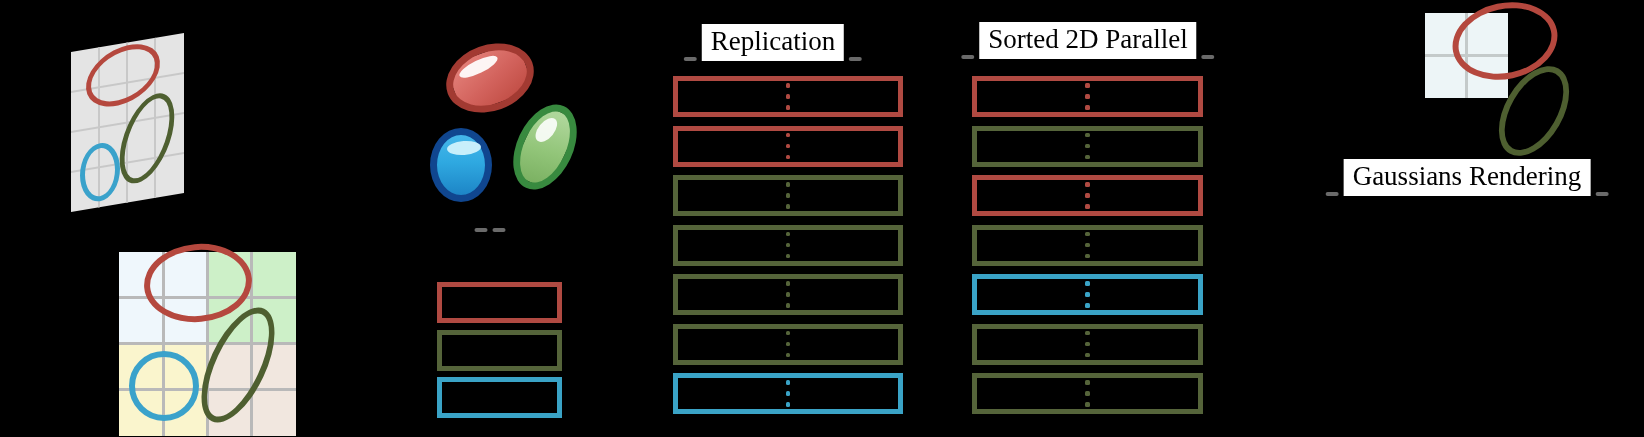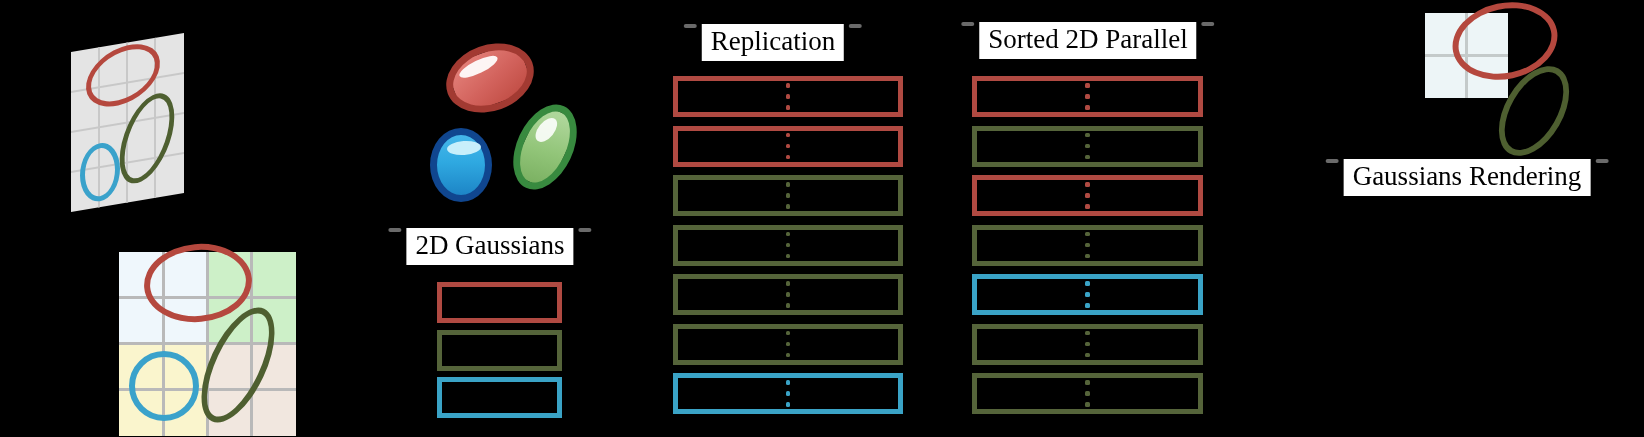--- a/index.html
+++ b/index.html
@@ -48,21 +48,21 @@
   #blob-blue{left:430px;top:128px;width:62px;height:74px;
     border:7px solid var(--blob-blue-border);
     background:linear-gradient(180deg,#45b6e9 0%,var(--blob-blue-fill) 45%,#1d85c6 100%);}
   #blob-blue .hl{left:10px;top:6px;width:34px;height:14px;background:#c8effb;transform:rotate(-4deg);}
   #blob-green{left:517px;top:102px;width:56px;height:90px;transform:rotate(25deg);
     border:7px solid var(--blob-green-border);
     background:linear-gradient(170deg,#aed69a 10%,var(--blob-green-fill) 55%,#79af60 100%);}
   #blob-green .hl{left:7px;top:8px;width:16px;height:28px;background:rgba(255,255,255,.88);transform:rotate(14deg);}
 
   
-  .label-wrap{position:absolute;display:flex;align-items:flex-start;gap:5px;transform:translateX(-50%);}
+  .label-wrap{position:absolute;display:flex;align-items:flex-end;gap:5px;transform:translateX(-50%);}
   .dash{width:13px;height:4px;border-radius:2px;background:var(--dash);flex:none;}
   .label-box{
     background:var(--label-bg);color:var(--label-text);
     font-size:27px;line-height:1.15;padding:2px 9px 4px;white-space:nowrap;
   }
   #lbl-g2d{left:490px;top:228px;}
   #lbl-repl{left:773px;top:24px;}
   #lbl-sorted{left:1088px;top:22px;}
   #lbl-parallel{left:1467px;top:159px;}
 
@@ -120,21 +120,20 @@
   </div>
   <div id="blob-blue" class="blob">
     <div class="hl"></div>
   </div>
   <div id="blob-green" class="blob">
     <div class="hl"></div>
   </div>
 
   <div id="lbl-g2d" class="label-wrap">
     <span class="dash"></span>
-    <span class="label-box">2D Gaussians</span>
     <span class="dash"></span>
   </div>
   <div id="lbl-repl" class="label-wrap">
     <span class="dash"></span>
     <span class="label-box">Replication</span>
     <span class="dash"></span>
   </div>
   <div id="lbl-sorted" class="label-wrap">
     <span class="dash"></span>
     <span class="label-box">Sorted 2D Parallel</span>

